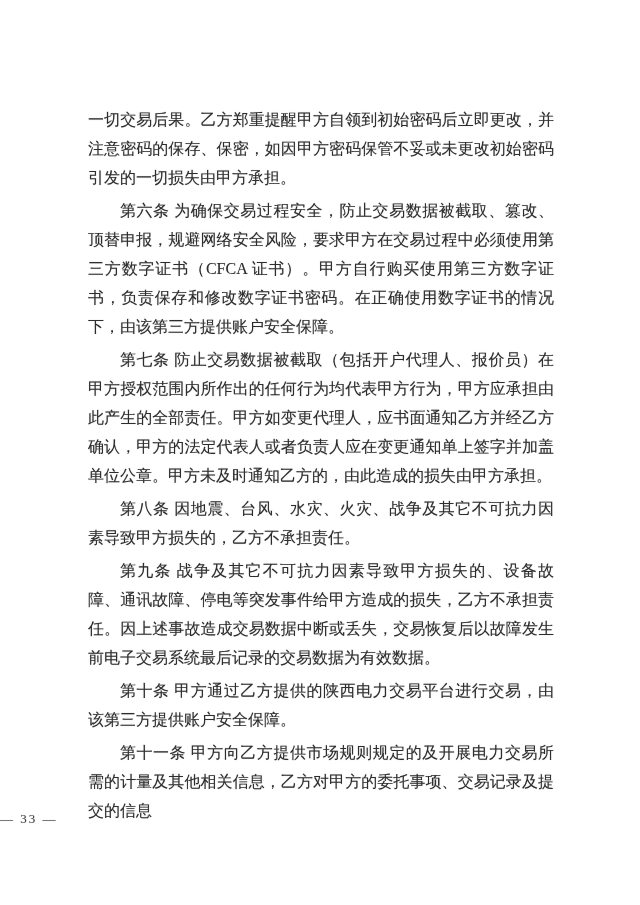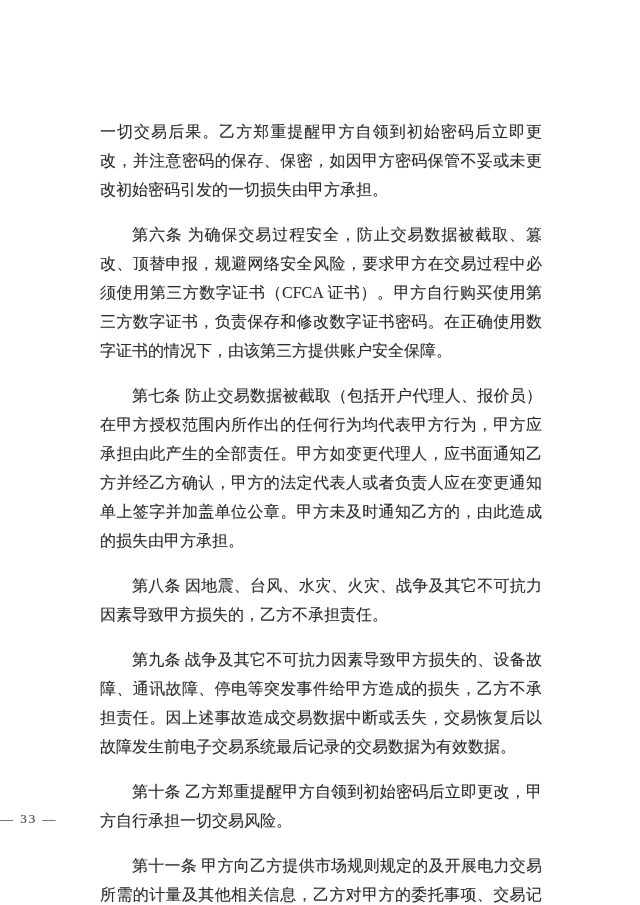--- a/index.html
+++ b/index.html
@@ -23,21 +23,21 @@
     position: absolute;
     left: 84px;
     top: 101px;
     width: 474px;
     color: #2d2d2d;
     font-size: 16px;
     line-height: 29px;
     text-align: justify;
   }
   .doc-body p {
-    margin: 16px;
+    margin: 4px;
     padding: 0;
     
     text-shadow: 0 0 1px rgba(45,45,45,0.35);
   }
   .doc-body p.indent {
     text-indent: 2em;
   }
   .page-footer {
     position: absolute;
     top: 810px;
@@ -54,17 +54,17 @@
 </head>
 <body>
 
 <div class="page">
   <div class="doc-body">
       <p>一切交易后果。乙方郑重提醒甲方自领到初始密码后立即更改，并注意密码的保存、保密，如因甲方密码保管不妥或未更改初始密码引发的一切损失由甲方承担。</p>
       <p class="indent">第六条 为确保交易过程安全，防止交易数据被截取、篡改、顶替申报，规避网络安全风险，要求甲方在交易过程中必须使用第三方数字证书（CFCA 证书）。甲方自行购买使用第三方数字证书，负责保存和修改数字证书密码。在正确使用数字证书的情况下，由该第三方提供账户安全保障。</p>
       <p class="indent">第七条 防止交易数据被截取（包括开户代理人、报价员）在甲方授权范围内所作出的任何行为均代表甲方行为，甲方应承担由此产生的全部责任。甲方如变更代理人，应书面通知乙方并经乙方确认，甲方的法定代表人或者负责人应在变更通知单上签字并加盖单位公章。甲方未及时通知乙方的，由此造成的损失由甲方承担。</p>
       <p class="indent">第八条 因地震、台风、水灾、火灾、战争及其它不可抗力因素导致甲方损失的，乙方不承担责任。</p>
       <p class="indent">第九条 战争及其它不可抗力因素导致甲方损失的、设备故障、通讯故障、停电等突发事件给甲方造成的损失，乙方不承担责任。因上述事故造成交易数据中断或丢失，交易恢复后以故障发生前电子交易系统最后记录的交易数据为有效数据。</p>
-      <p class="indent">第十条 乙方郑重提醒甲方自领到初始密码后立即更改，甲方自行承担一切交易风险。</p>
+      <p class="indent">第十条 甲方通过乙方提供的陕西电力交易平台进行交易，由该第三方提供账户安全保障。</p>
       <p class="indent">第十一条 甲方向乙方提供市场规则规定的及开展电力交易所需的计量及其他相关信息，乙方对甲方的委托事项、交易记录及提交的信息</p>
     </div>
   <div class="page-footer">— 33 —</div>
 </div>
 
 </body></html>

